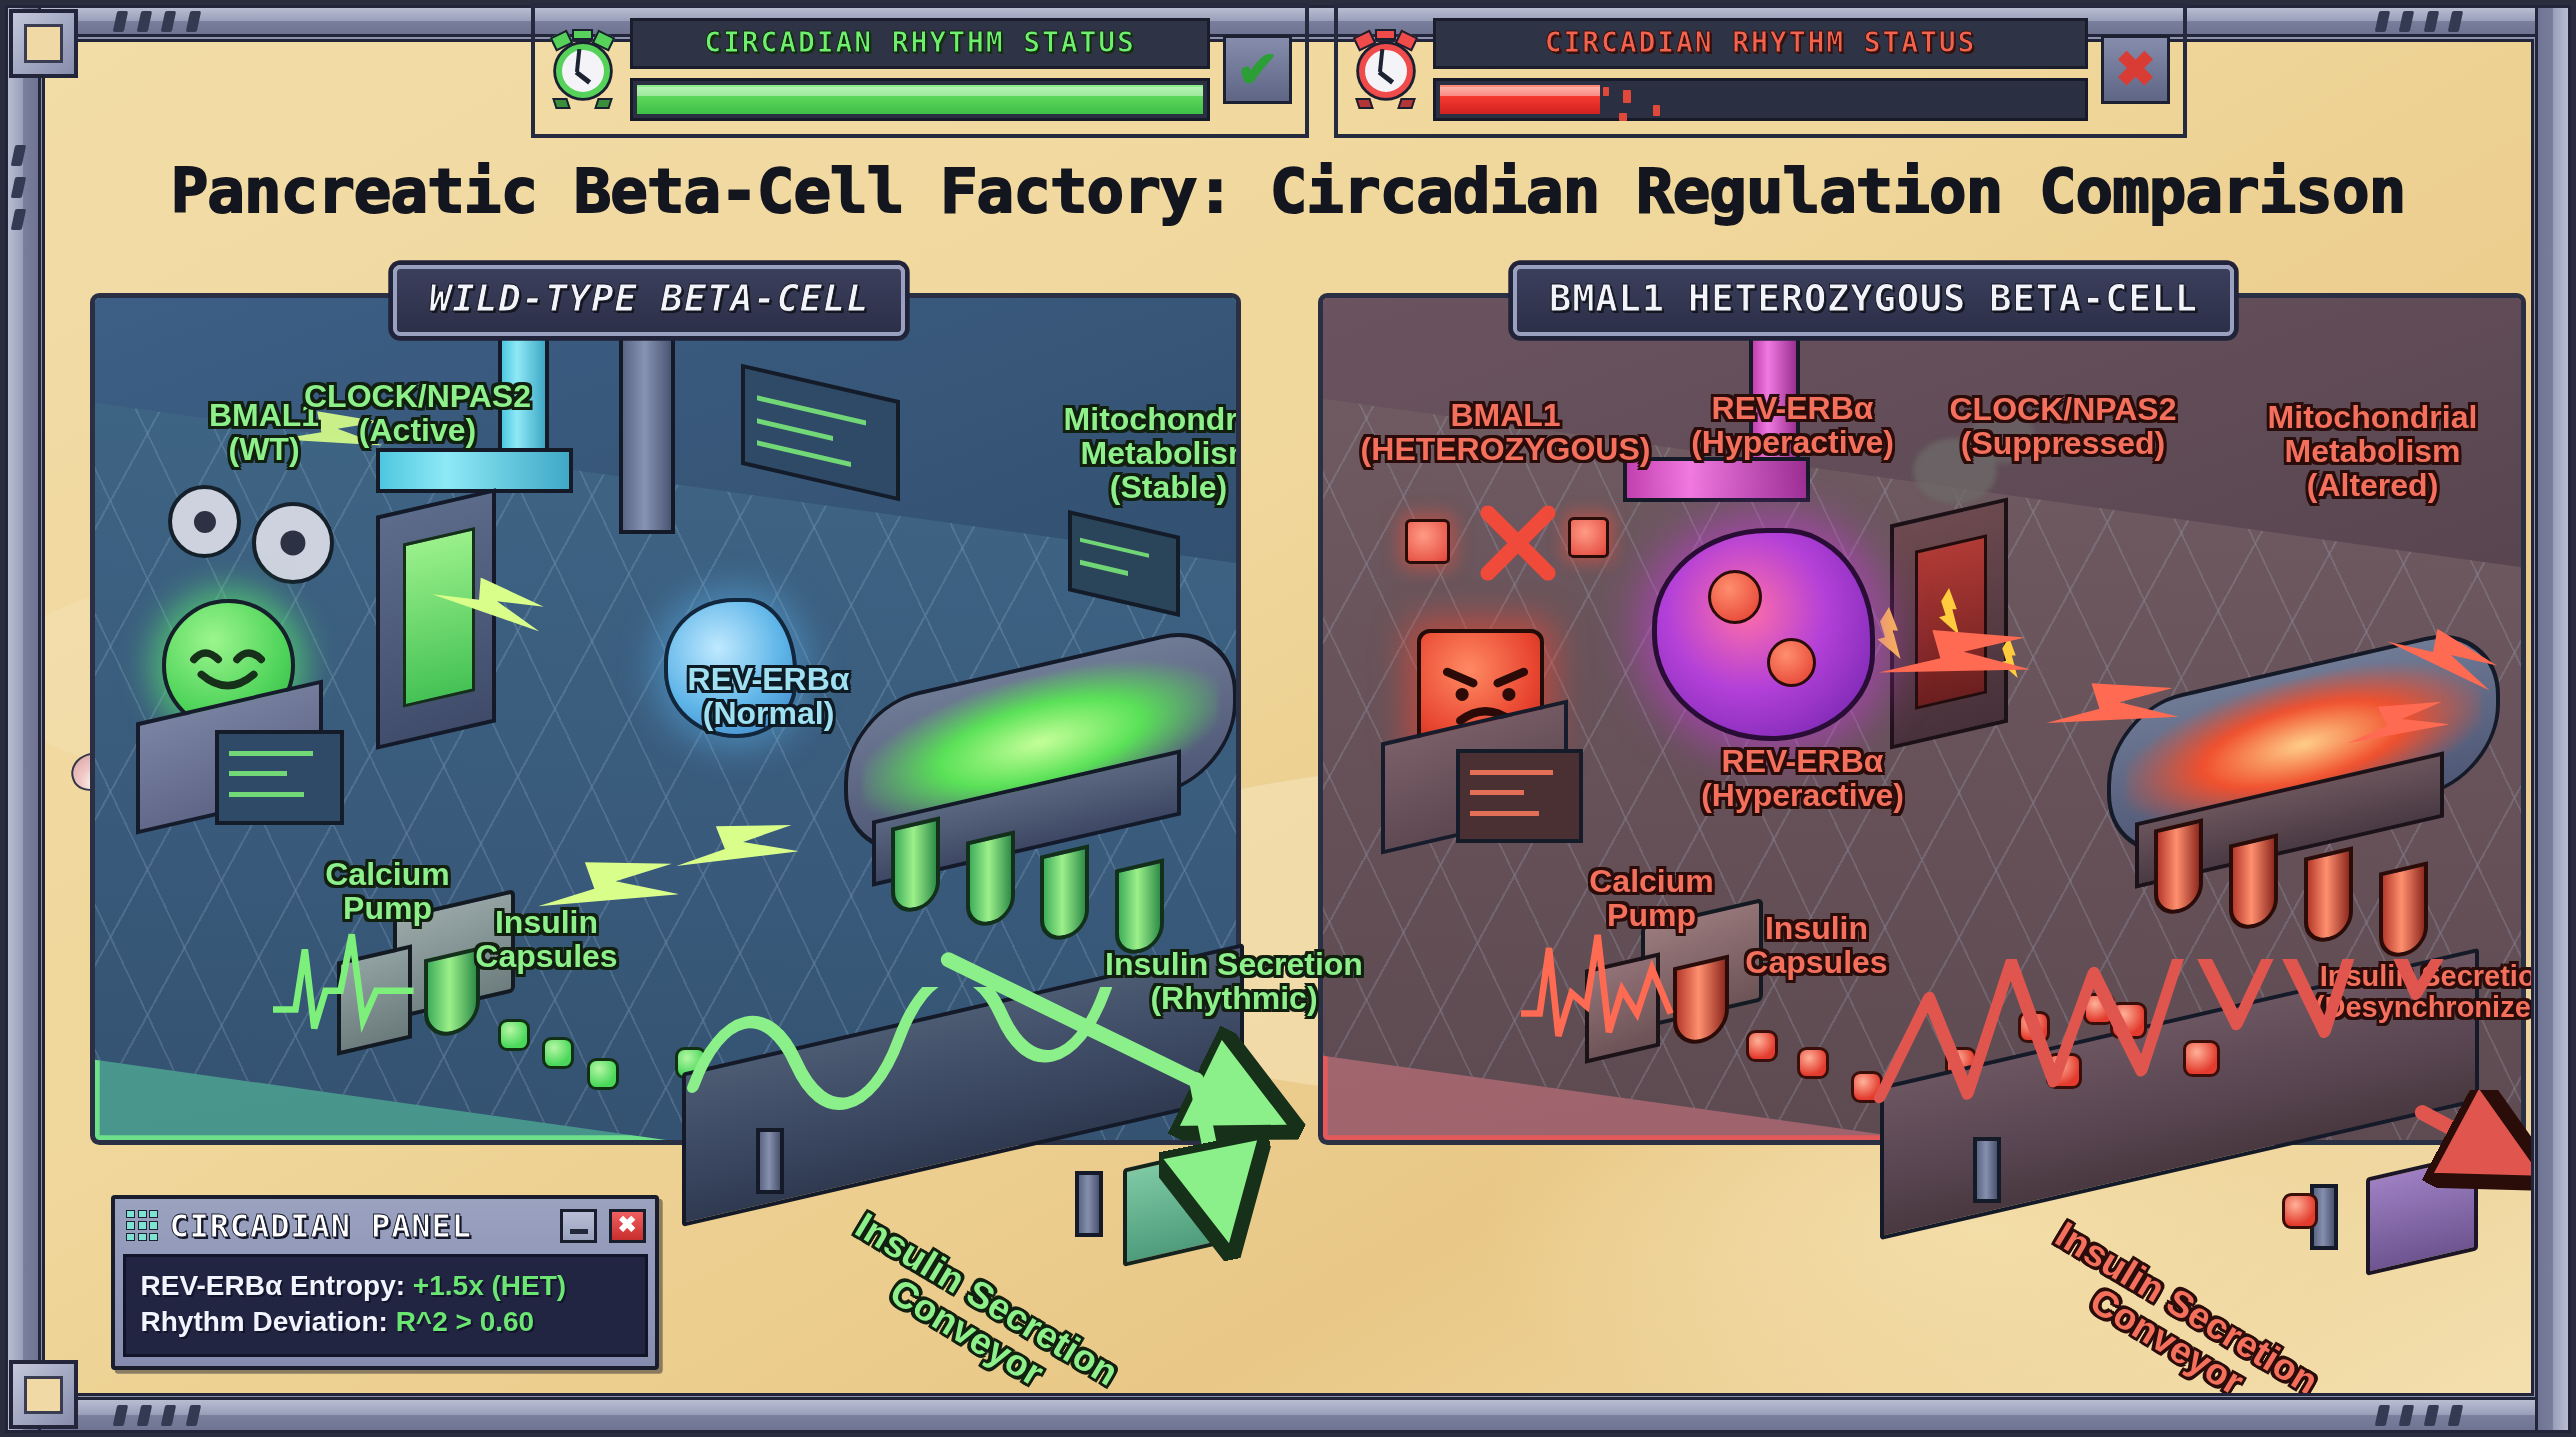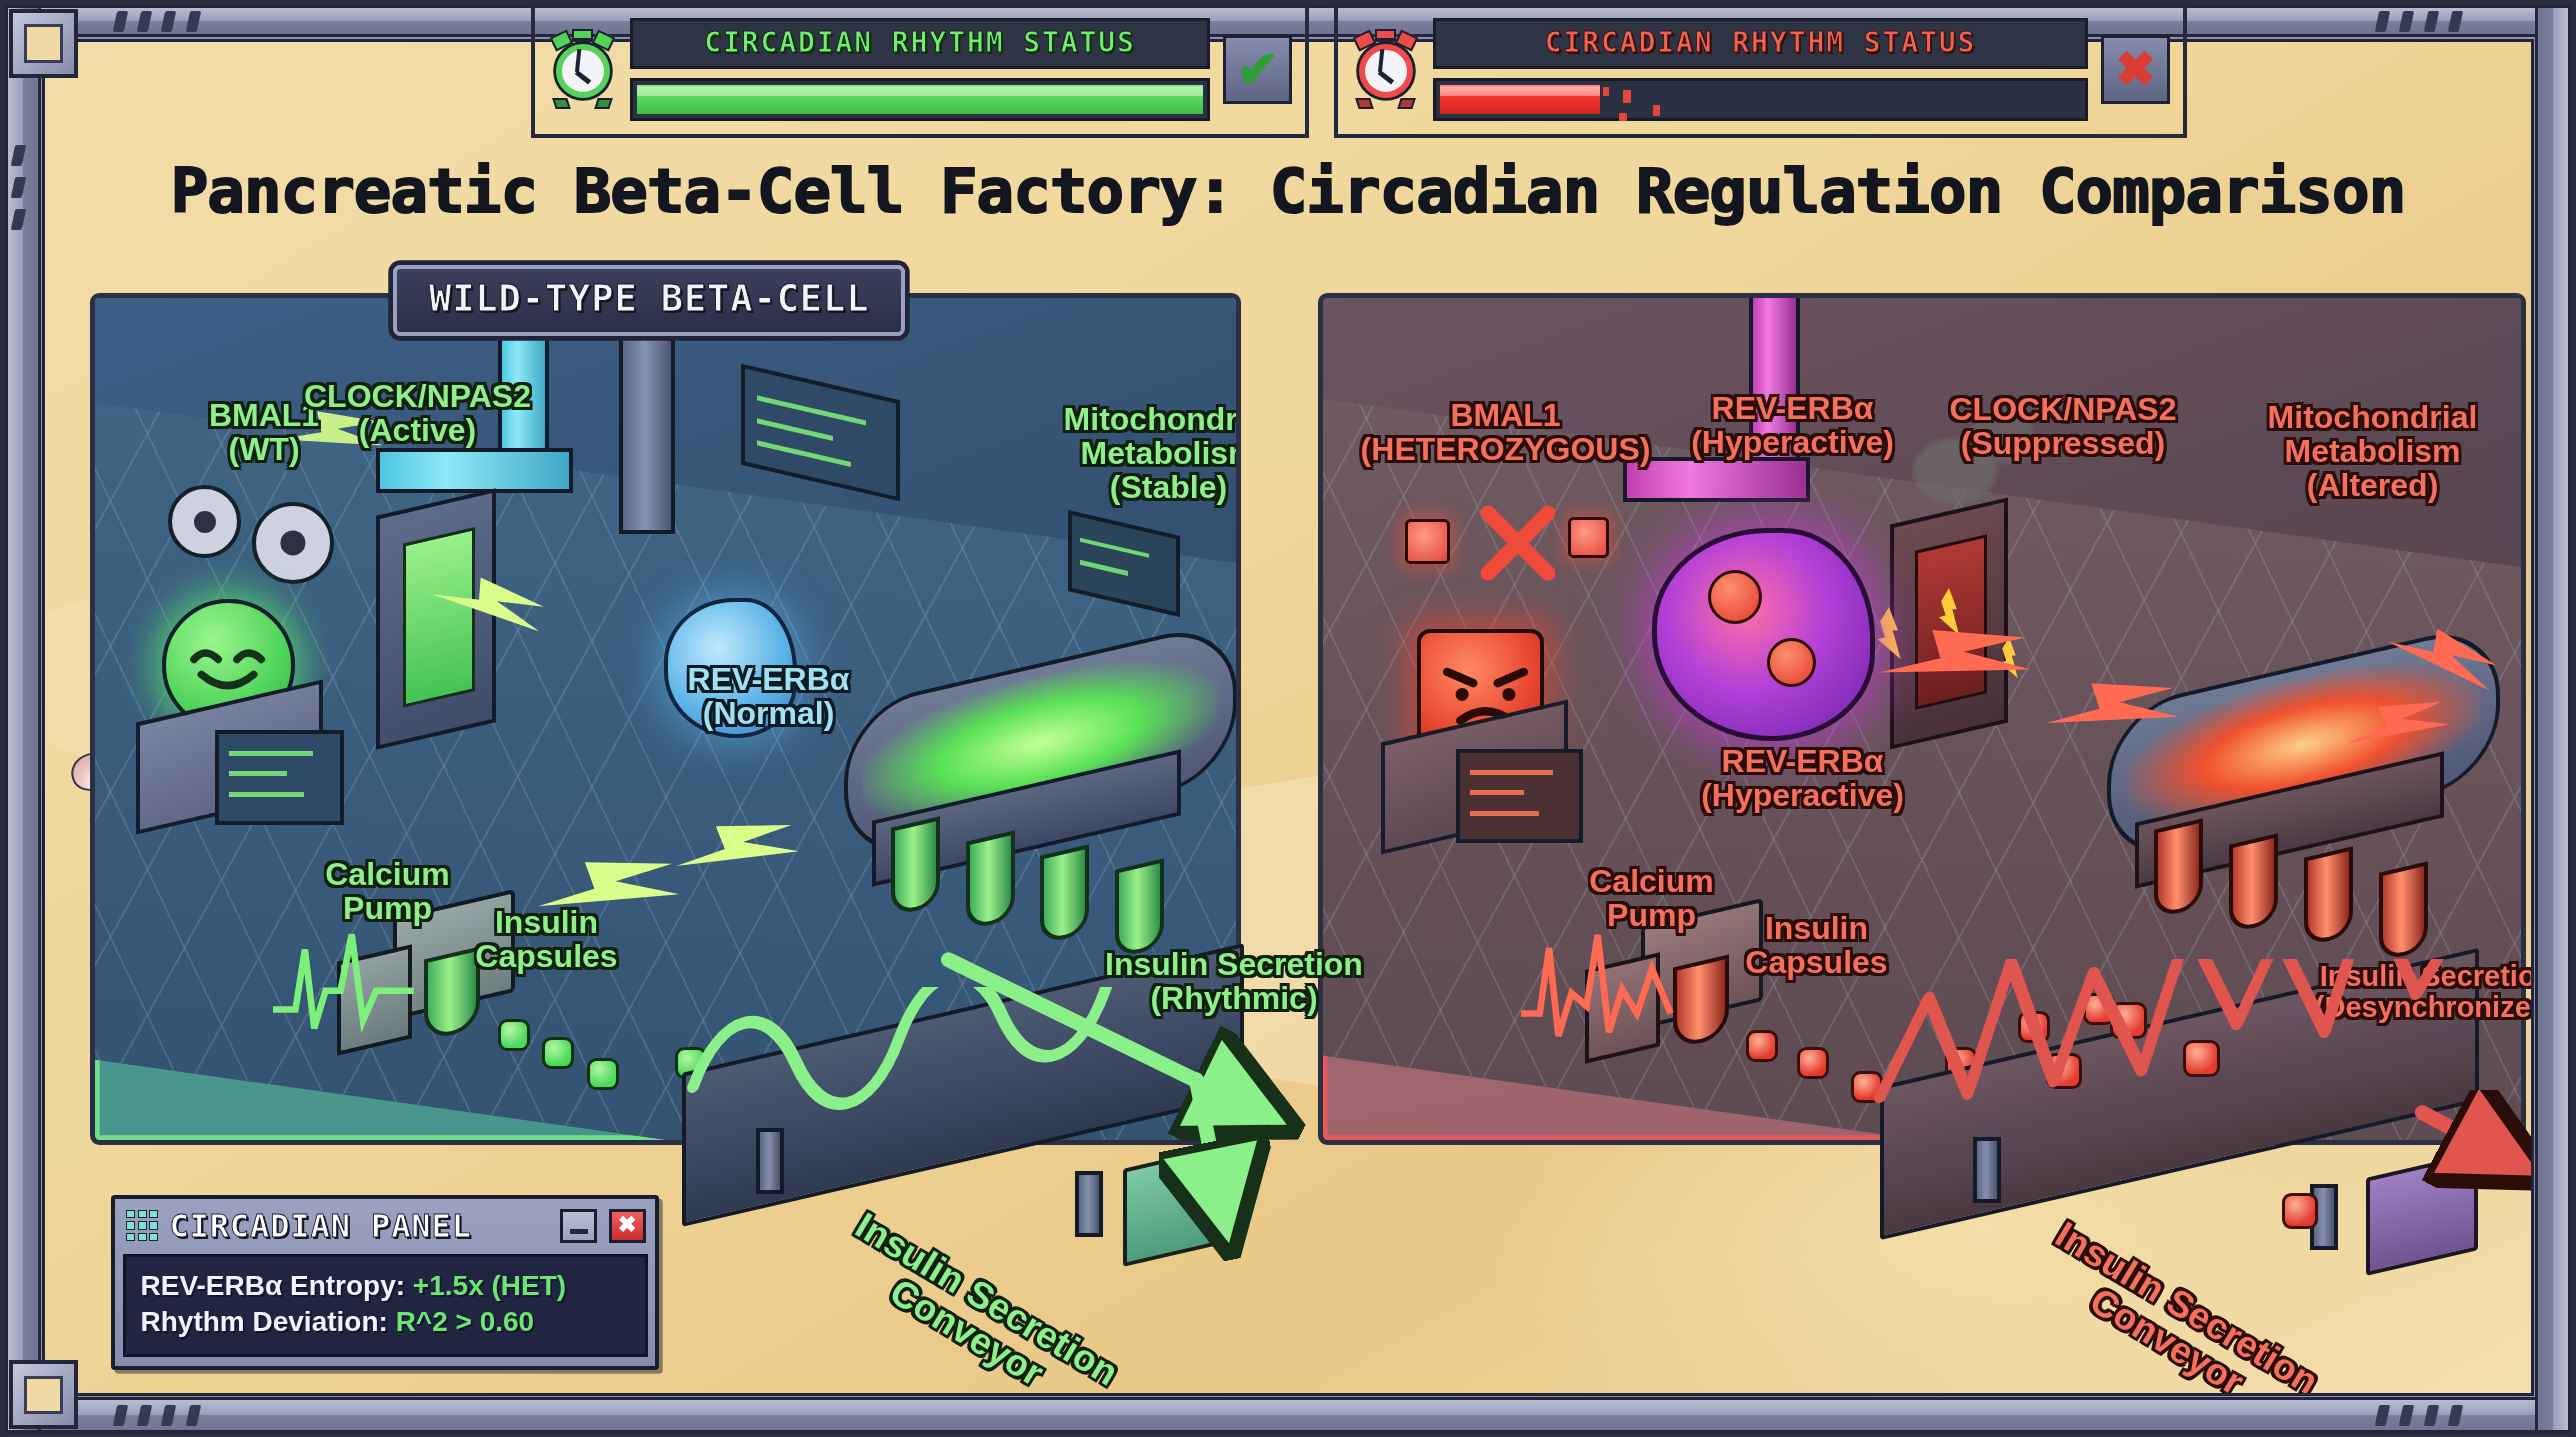--- a/index.html
+++ b/index.html
@@ -186,21 +186,21 @@
     position:absolute; z-index:15; top:223px;
     background: linear-gradient(180deg,#3b3f5c 0%,#2b2f48 100%);
     border:4.7px solid #9aa0c0; border-radius:7.5px; padding:8.4px 32px 12px 32px;
     box-shadow: 0 0 0 4.7px #20233a;
   }
   .panel-tag span {
     font-family:"DejaVu Sans Mono", monospace; font-weight:700;
     font-size:37px; letter-spacing:0.9px; color:#f2f3fb;
     -webkit-text-stroke:0.9px #14161f; text-shadow:1.9px 1.9px 0 #14161f;
   }
-  #tag-wt  { left: 348px; }
+  #tag-wt  { left: 348px; font-style: italic; }
   #tag-het { left: 1468px; }
 
   
   .anno {
     position:absolute; z-index:16; text-align:center; line-height:1.06;
     font-weight:700; font-size:32px; white-space:pre-line; pointer-events:none;
   }
   .anno.green { color:#8df08a; text-shadow:
      -2.8px -2.8px 0 #12200f, 2.8px -2.8px 0 #12200f, -2.8px 2.8px 0 #12200f, 2.8px 2.8px 0 #12200f,
       0 -2.8px 0 #12200f, 0 2.8px 0 #12200f, -2.8px 0 0 #12200f, 2.8px 0 0 #12200f; }
@@ -621,20 +621,23 @@
 Metabolism
 (Altered)</div>
       <div class="anno red" style="left:344px; top:447px; width:271px;">REV-ERBα
 (Hyperactive)</div>
       <div class="anno red" style="left:221px; top:567px; width:215px;">Calcium
 Pump</div>
       <div class="anno red" style="left:386px; top:614px; width:215px;">Insulin
 Capsules</div>
     </div>
 
+    <div class="panel-tag" id="tag-het">
+      <span>BMAL1 HETEROZYGOUS BETA-CELL</span>
+    </div>
 
     <div class="conveyor" id="conv-wt" style="left:637px; top:966px; width:562px; height:154px;"></div>
     <div class="conv-leg" style="left:711px; top:1086px; height:66px;"></div>
     <div class="conv-leg" style="left:1030px; top:1129px; height:66px;"></div>
     <svg class="wave-svg" style="left:642px; top:945px; z-index:18;" width="562" height="187" viewBox="0 0 600 200">
       <path d="M6,108 C36,34 86,34 116,108 C146,182 196,182 226,108 C256,34 306,34 336,108 C366,182 416,182 446,108 C476,34 526,34 556,108" fill="none" stroke="#8cf08a" stroke-width="13" stroke-linecap="round" transform="skewY(-13)"></path>
     </svg>
     <div class="bin" style="left:1078px; top:1114px; width:112px; height:98px;"></div>
 
     <div class="conveyor" id="conv-het" style="left:1835px; top:975px; width:599px; height:154px;"></div>

